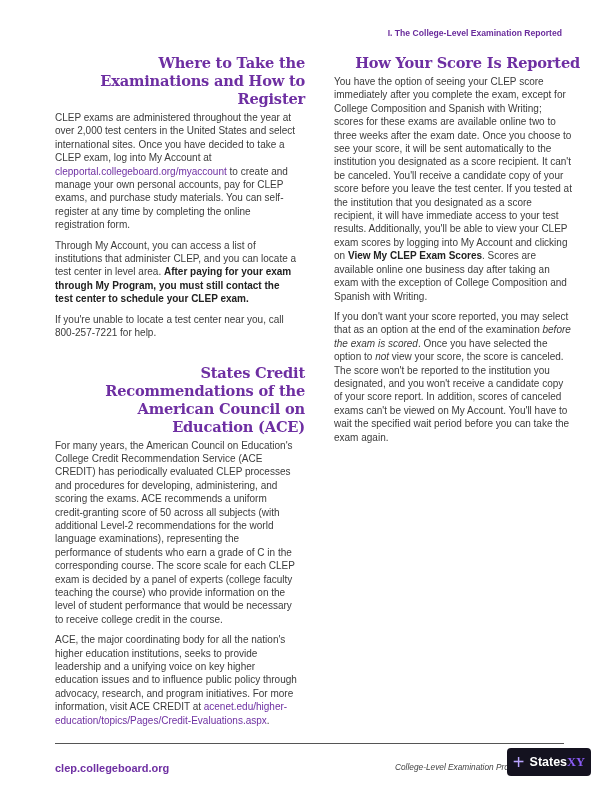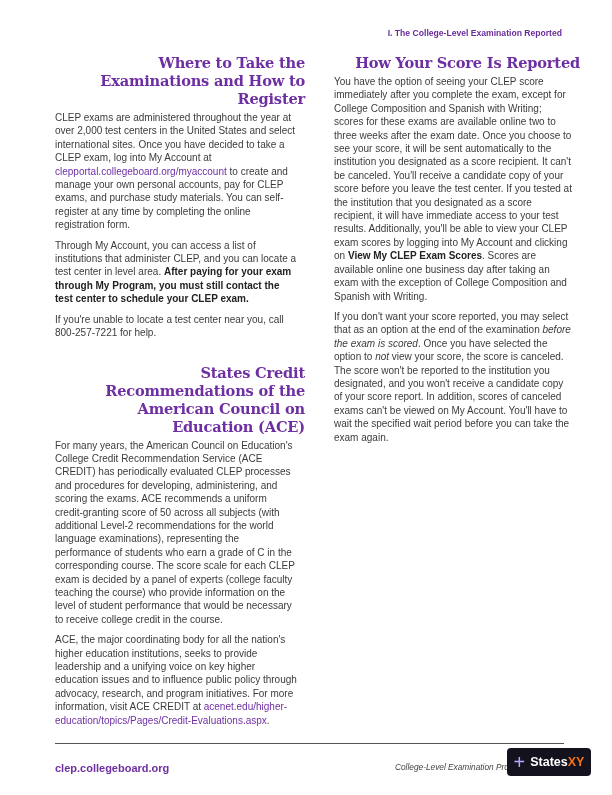--- a/index.html
+++ b/index.html
@@ -12,21 +12,21 @@
   h2.second { margin-top: 24px; }
   p { font-size: 10px; line-height: 13.4px; margin: 0 8px 7px 0; color: #3b3b3b; }
   .link { color: #6e2fa2; font-weight: normal; }
   b { color: #222; }
   .footer-rule { position: absolute; left: 55px; right: 48px; top: 743px; height: 1px; background: #555; }
   .footer-left { position: absolute; left: 55px; top: 762px; font-size: 11px; font-weight: bold; color: #6e2fa2; }
   .footer-right { position: absolute; left: 395px; top: 762px; font-size: 8.3px; font-style: italic; color: #444; white-space: nowrap; width: 135px; overflow: hidden; }
   .badge { position: absolute; left: 507px; top: 748px; width: 84px; height: 28px; background: #14121f; border-radius: 4px; display: flex; align-items: center; justify-content: center; gap: 5px; }
   .badge-plus { color: #b9a4ff; font-size: 20px; line-height: 20px; font-weight: 300; }
   .badge-text { color: #ffffff; font-weight: bold; font-size: 12.5px; }
-  .badge-xy { color: #f97316; }
+  .badge-xy { color: #8b5cf6; font-family: Liberation Serif, serif; }
 </style>
 </head>
 <body>
 
 <div class="running-head">I. The College-Level Examination Reported</div>
 
 <div class="col col-left">
   <h2>Where to Take the Examinations and How to Register</h2>
   <p><span>CLEP exams are administered throughout the year at over 2,000 test centers in the United States and select international sites. Once you have decided to take a CLEP exam, log into My Account at </span><span class="link">clepportal.collegeboard.org/myaccount</span><span> to create and manage your own personal accounts, pay for CLEP exams, and purchase study materials. You can self-register at any time by completing the online registration form.</span></p>
   <p><span>Through My Account, you can access a list of institutions that administer CLEP, and you can locate a test center in level area. </span><b>After paying for your exam through My Program, you must still contact the test center to schedule your CLEP exam.</b></p>

